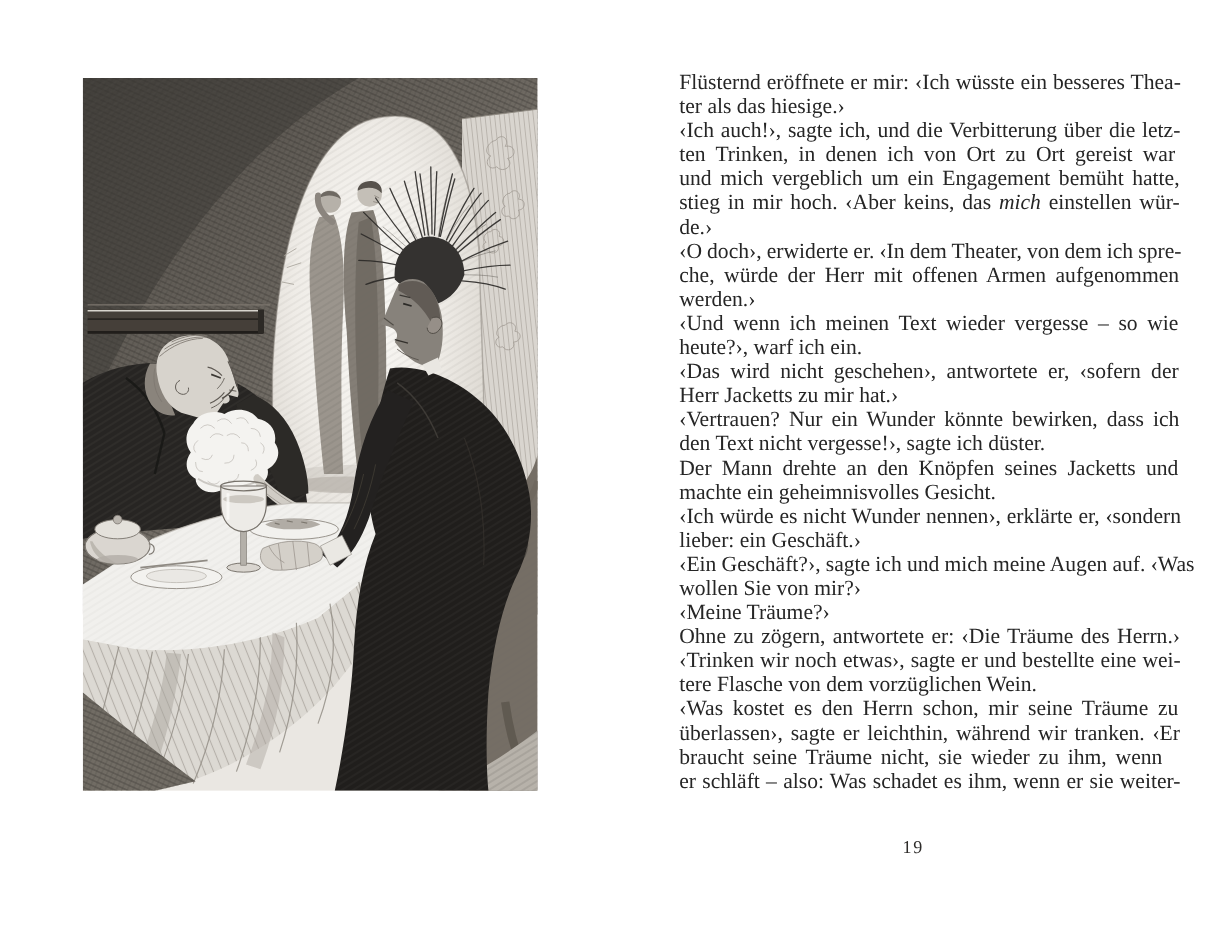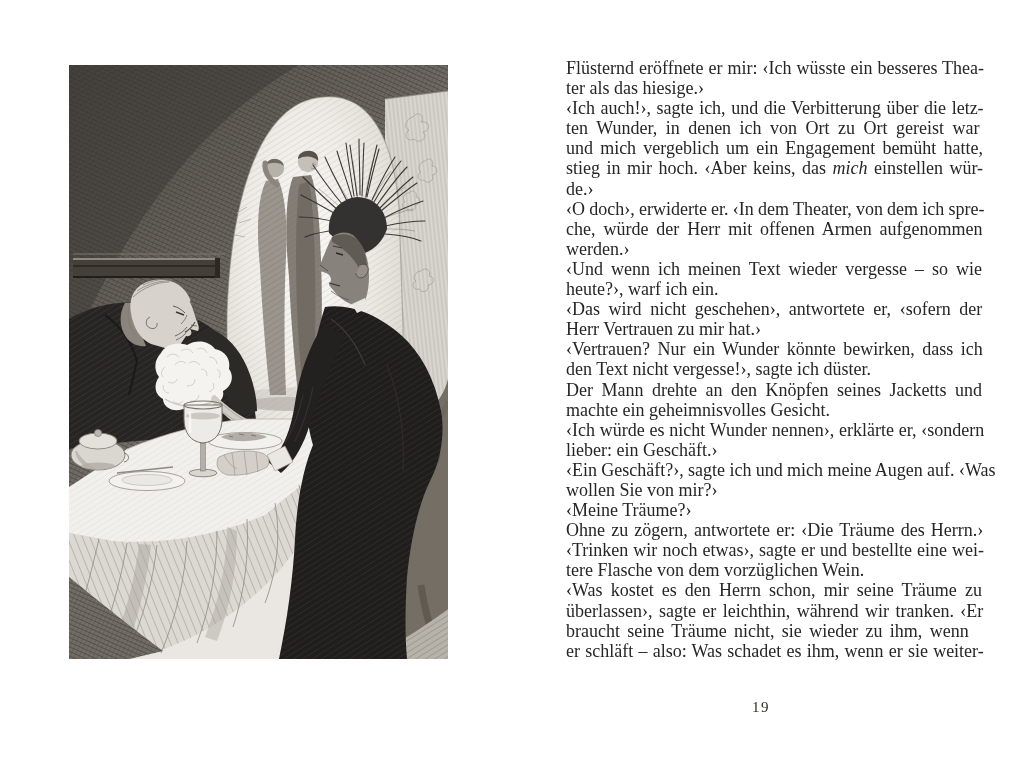--- a/index.html
+++ b/index.html
@@ -259,31 +259,31 @@
         <path d="M291 200 c7 -3 11 4 6 10 c-4 5 -10 3 -10 -2" fill="#968f88" stroke="#4e4a44" stroke-width=".8"></path>
         <path d="M283 239 L296 233 L299 243 L288 248 Z" fill="#e9e7e2"></path>
       </g>
     </svg>
   </div>
 
   <div id="text-col">
       <div class="line"><span style="word-spacing: 0.480469px;">Flüsternd eröffnete er mir: ‹Ich wüsste ein besseres Thea-</span></div>
       <div class="line"><span style="word-spacing: 0px;">ter als das hiesige.›</span></div>
       <div class="line"><span style="word-spacing: 1.06771px;">‹Ich auch!›, sagte ich, und die Verbitterung über die letz-</span></div>
-      <div class="line"><span style="word-spacing: 3.98281px;">ten Wunder, in denen ich von Ort zu Ort gereist war</span></div>
+      <div class="line"><span style="word-spacing: 3.98281px;">ten Trinken, in denen ich von Ort zu Ort gereist war</span></div>
       <div class="line"><span style="word-spacing: 2.6317px;">und mich vergeblich um ein Engagement bemüht hatte,</span></div>
       <div class="line"><span style="word-spacing: 1.99653px;">stieg in mir hoch. ‹Aber keins, das <em>mich</em> einstellen wür-</span></div>
       <div class="line"><span style="word-spacing: 0px;">de.›</span></div>
       <div class="line"><span style="word-spacing: -0.276562px;">‹O doch›, erwiderte er. ‹In dem Theater, von dem ich spre-</span></div>
       <div class="line"><span style="word-spacing: 3.43527px;">che, würde der Herr mit offenen Armen aufgenommen</span></div>
       <div class="line"><span style="word-spacing: 0px;">werden.›</span></div>
       <div class="line"><span style="word-spacing: 3.50694px;">‹Und wenn ich meinen Text wieder vergesse – so wie</span></div>
       <div class="line"><span style="word-spacing: 0px;">heute?›, warf ich ein.</span></div>
       <div class="line"><span style="word-spacing: 4.08929px;">‹Das wird nicht geschehen›, antwortete er, ‹sofern der</span></div>
-      <div class="line"><span style="word-spacing: 0px;">Herr Vertrauen zu mir hat.›</span></div>
+      <div class="line"><span style="word-spacing: 0px;">Herr Jacketts zu mir hat.›</span></div>
       <div class="line"><span style="word-spacing: 2.99777px;">‹Vertrauen? Nur ein Wunder könnte bewirken, dass ich</span></div>
       <div class="line"><span style="word-spacing: 0px;">den Text nicht vergesse!›, sagte ich düster.</span></div>
       <div class="line"><span style="word-spacing: 4.01367px;">Der Mann drehte an den Knöpfen seines Jacketts und</span></div>
       <div class="line"><span style="word-spacing: 0px;">machte ein geheimnisvolles Gesicht.</span></div>
       <div class="line"><span style="word-spacing: 0.263672px;">‹Ich würde es nicht Wunder nennen›, erklärte er, ‹sondern</span></div>
       <div class="line"><span style="word-spacing: 0px;">lieber: ein Geschäft.›</span></div>
       <div class="line"><span style="word-spacing: -0.164931px;">‹Ein Geschäft?›, sagte ich und mich meine Augen auf. ‹Was</span></div>
       <div class="line"><span style="word-spacing: 0px;">wollen Sie von mir?›</span></div>
       <div class="line"><span style="word-spacing: 0px;">‹Meine Träume?›</span></div>
       <div class="line"><span style="word-spacing: 1.68555px;">Ohne zu zögern, antwortete er: ‹Die Träume des Herrn.›</span></div>

